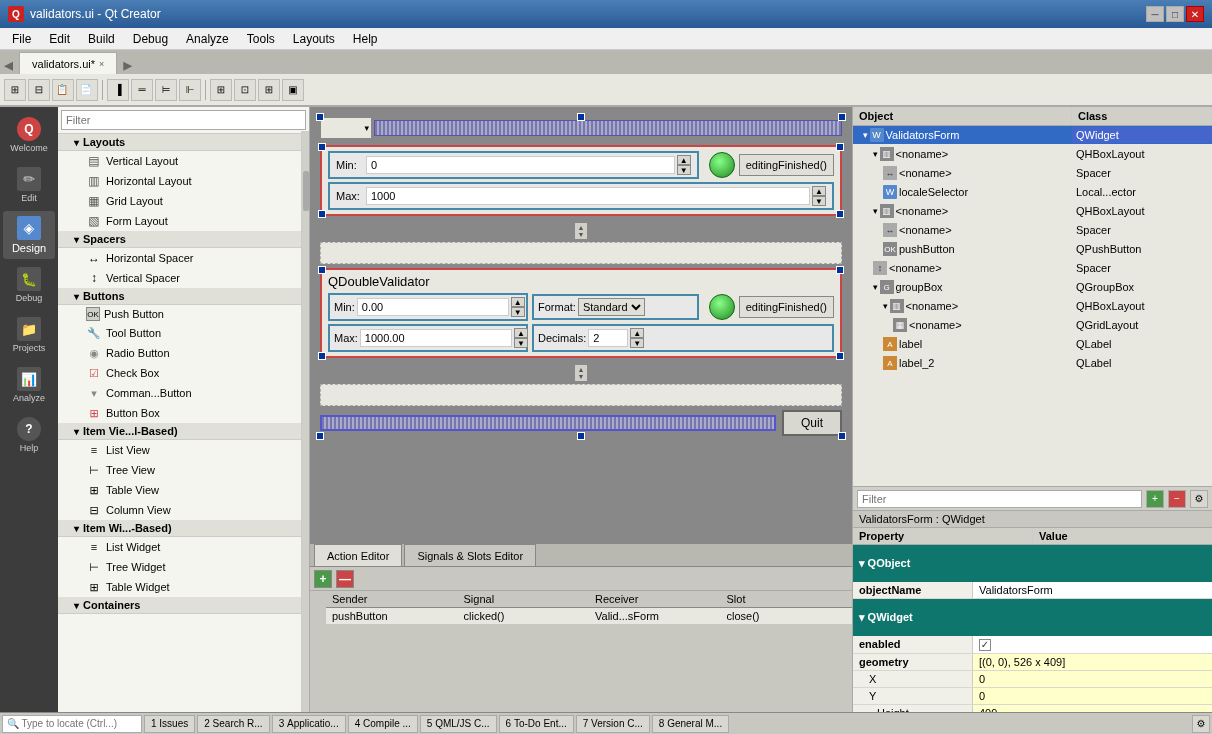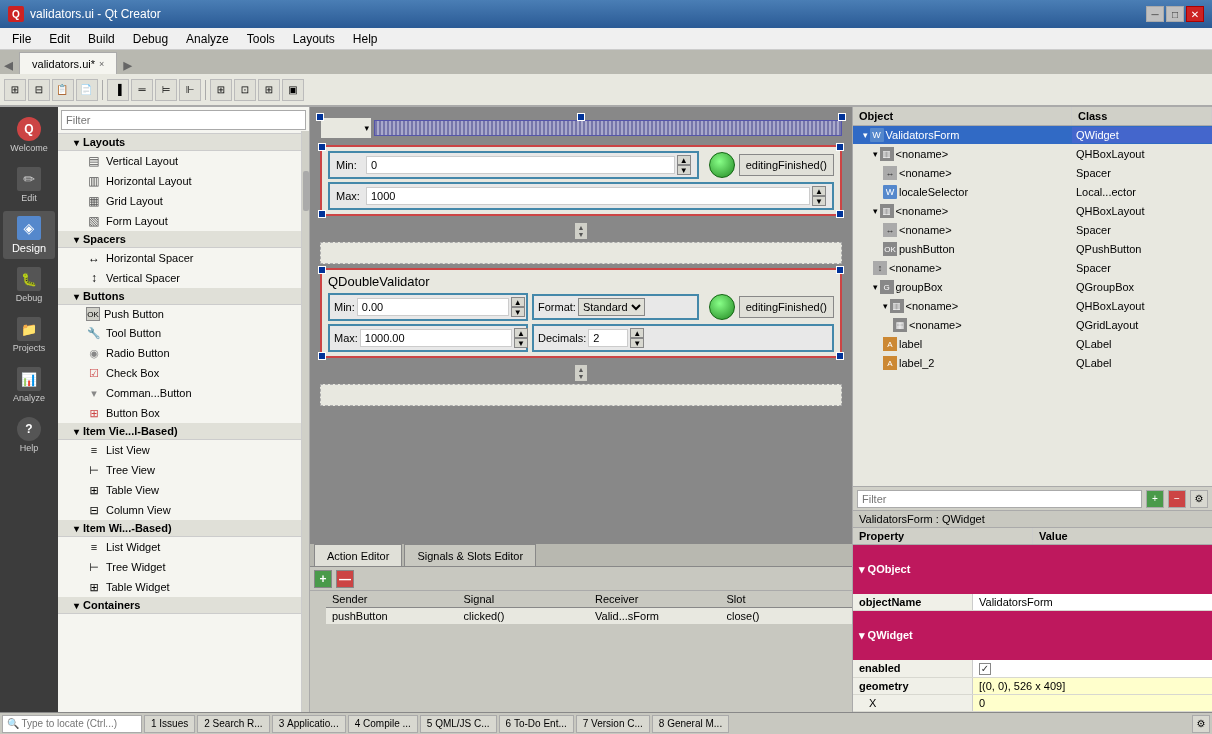--- a/index.html
+++ b/index.html
@@ -300,23 +300,23 @@
     
     
     .prop-label {
       padding: 2px 6px;
       font-size: 11px;
       background: #c8c8c0;
       border-bottom: 1px solid #aaa;
     }
     .props-panel { flex: 1; overflow-y: auto; }
     .props-section-header {
-      background: #be185d;
+      background: #0f766e;
       color: white;
-      padding: 18px 6px;
+      padding: 12px 6px;
       font-size: 11px;
       font-weight: bold;
     }
     .prop-row {
       display: flex;
       border-bottom: 1px solid #d8d8d0;
     }
     .prop-name {
       width: 120px;
       padding: 2px 6px;
@@ -682,20 +682,28 @@
 
           <div style="display:flex; justify-content:center; margin:2px 0;">
             <div style="width:14px; height:18px; border:1px solid #888; background:#d0d0c8; display:flex; flex-direction:column; align-items:center; justify-content:center;">
               <span style="font-size:7px; color:#555; line-height:1;">▲</span>
               <span style="font-size:7px; color:#555; line-height:1;">▼</span>
             </div>
           </div>
 
           <div style="height:22px; background:#e8e8e0; border:1px dashed #aaa; margin-bottom:4px;"></div>
 
+          <div style="display:flex; align-items:center; position:relative;">
+            <div style="position:absolute; left:-4px; bottom:-4px; width:8px; height:8px; background:#003399; border:1px solid #fff;"></div>
+            <div style="position:absolute; bottom:-4px; left:50%; width:8px; height:8px; background:#003399; border:1px solid #fff; transform:translateX(-50%);"></div>
+            <div style="position:absolute; bottom:-4px; right:-4px; width:8px; height:8px; background:#003399; border:1px solid #fff;"></div>
+
+            <div style="flex:1; height:16px; background:repeating-linear-gradient(90deg, #7777aa 0px, #7777aa 2px, #aaaacc 2px, #aaaacc 4px); border:2px solid #5555cc;"></div>
+            <button style="width:60px; height:26px; border:2px solid #666; background:#d8d8d0; font-size:12px; cursor:pointer; margin-left:6px;">Quit</button>
+          </div>
 
         </div>
 
       </div>
 
       <div class="bottom-panel">
         <div class="bottom-tabs">
           <div class="bottom-tab active">Action Editor</div>
           <div class="bottom-tab">Signals &amp; Slots Editor</div>
         </div>

